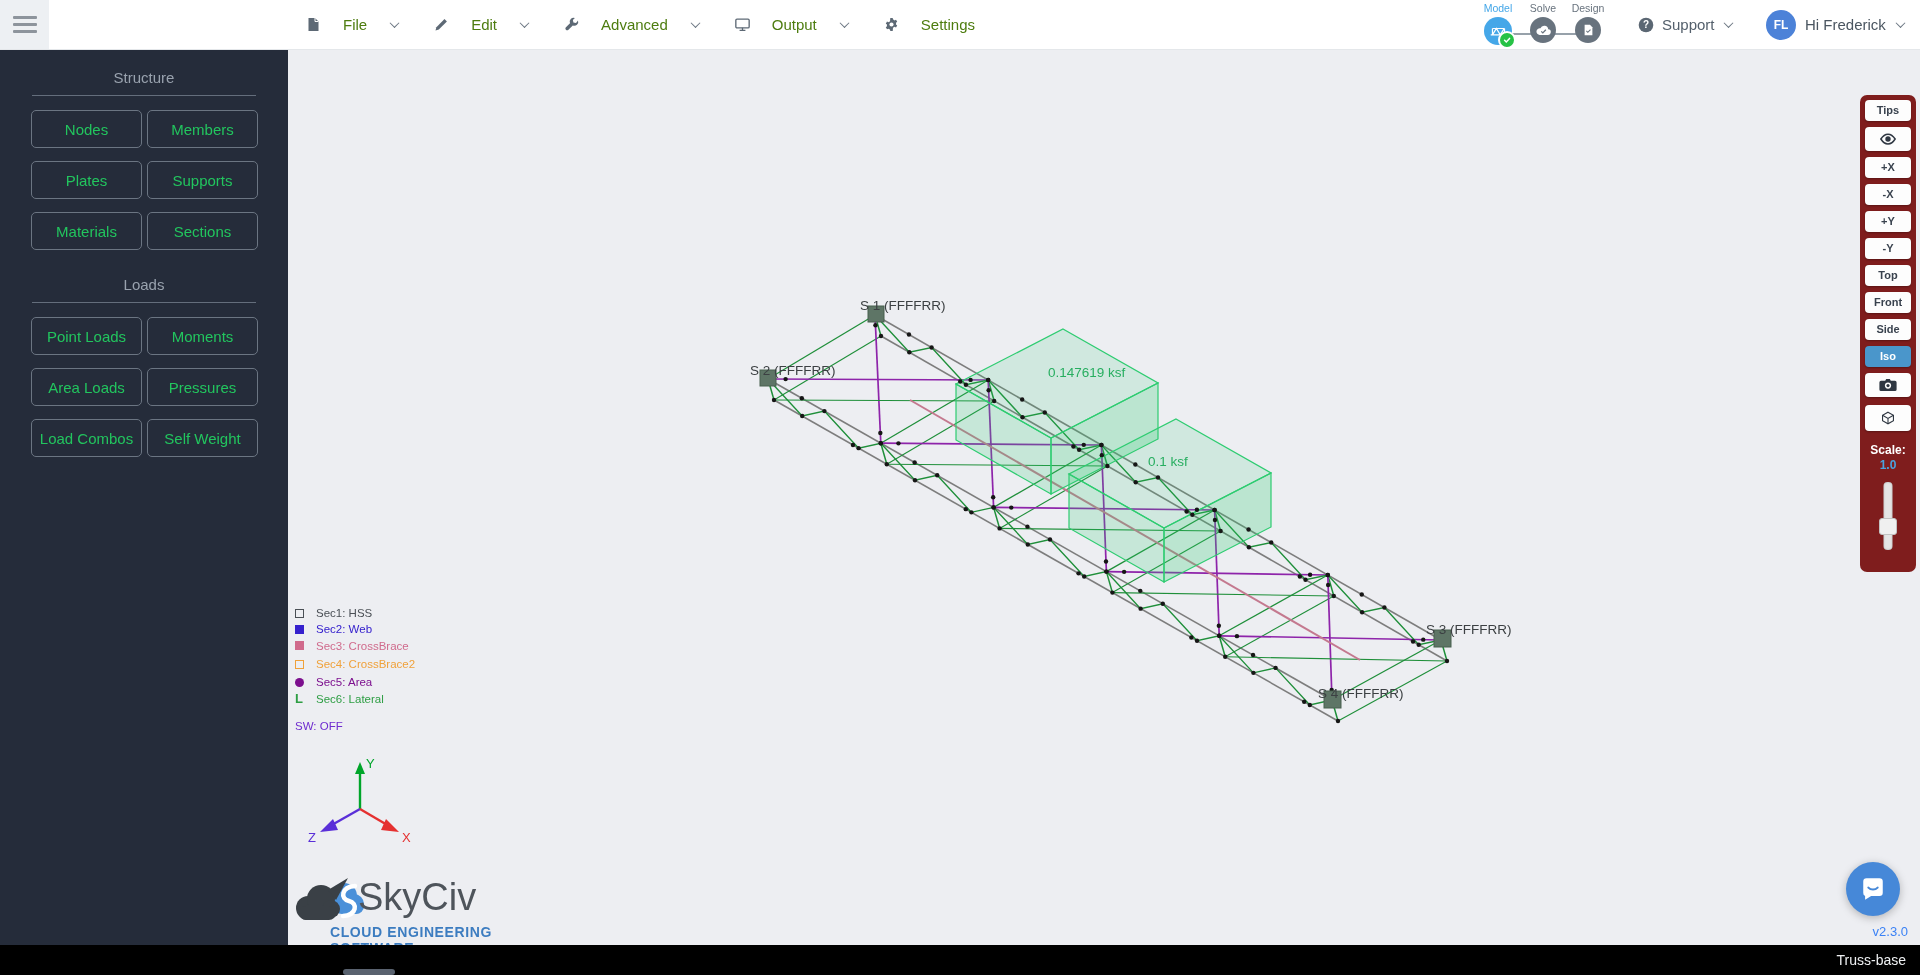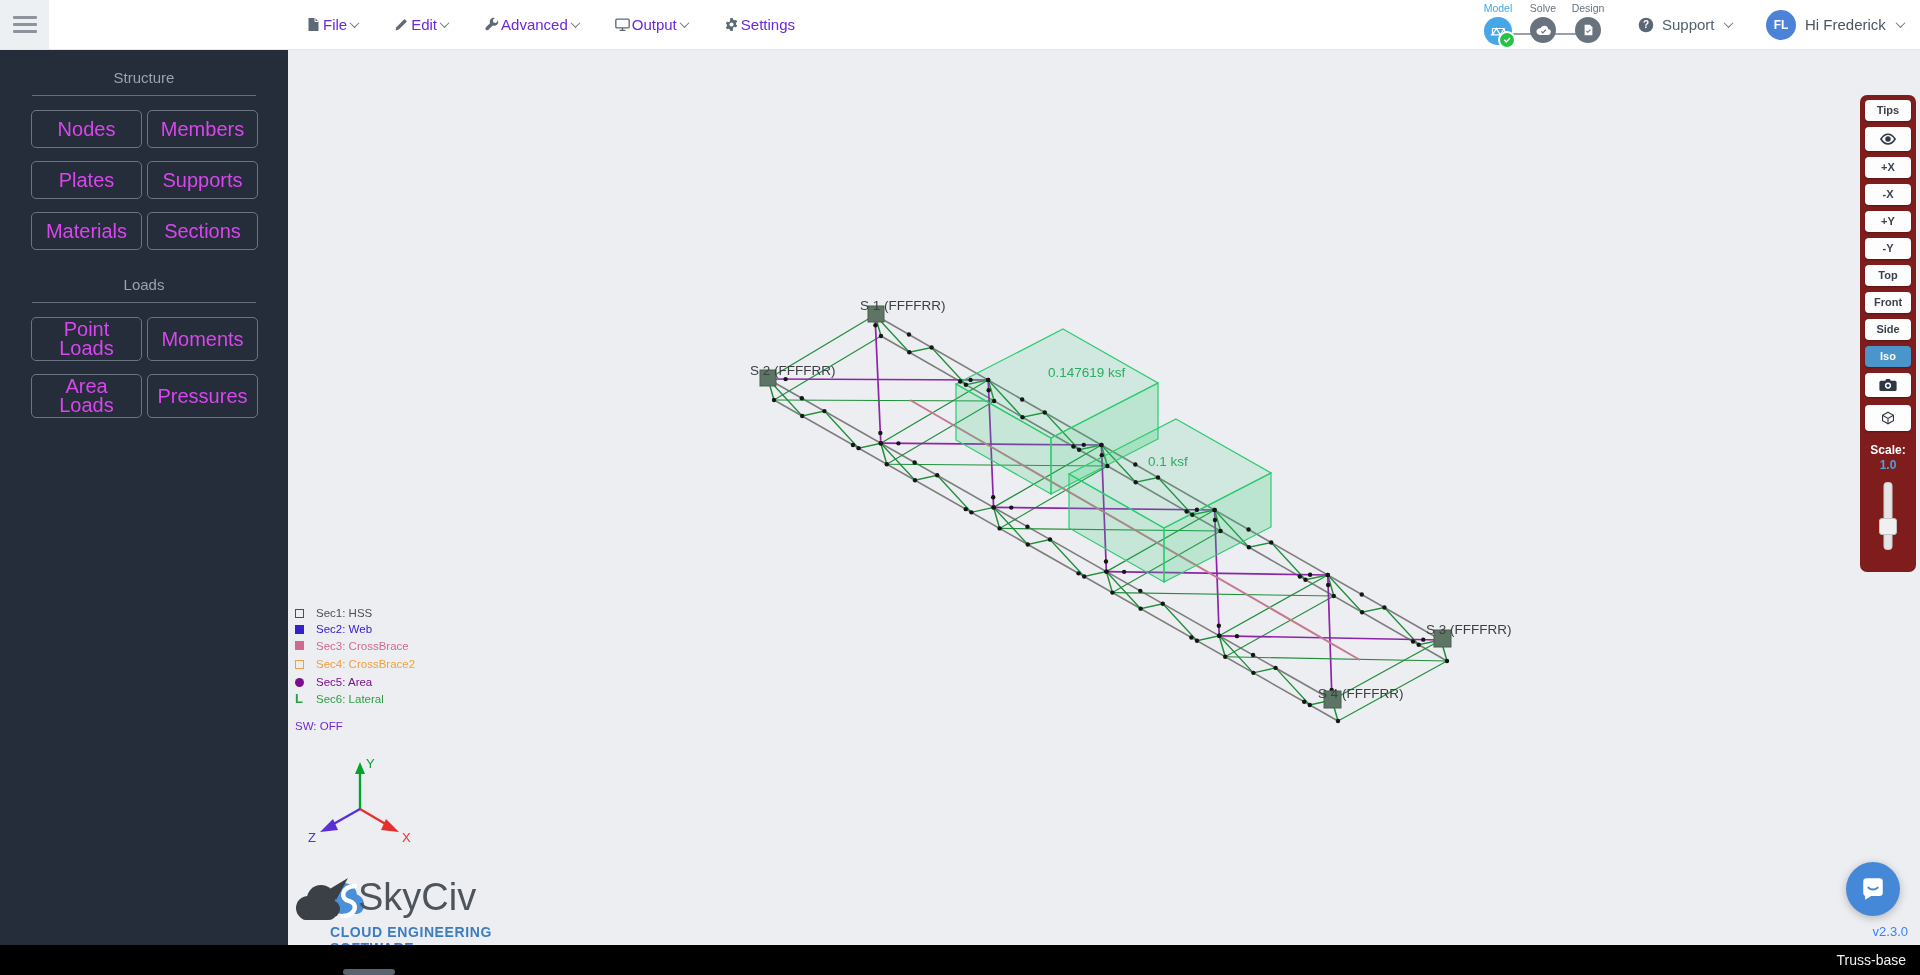--- a/index.html
+++ b/index.html
@@ -2,21 +2,21 @@
 <html><head>
 <meta charset="utf-8">
 <style>
   html,body{margin:0;padding:0;background:#fff;}
   .app{position:relative;width:1920px;height:975px;overflow:hidden;font-family:"Liberation Sans",sans-serif;-webkit-font-smoothing:antialiased;}
   
   .topbar{position:absolute;left:0;top:0;width:1920px;height:49px;background:#fff;border-bottom:1px solid #e4e7ea;z-index:30;}
   .hamburger{position:absolute;left:0;top:0;width:49px;height:49px;background:#edf0f3;display:flex;flex-direction:column;justify-content:center;align-items:center;gap:4px;cursor:pointer;}
   .hamburger i{display:block;width:24px;height:3px;background:#8d949c;border-radius:1px;}
   .menus{position:absolute;left:306px;top:0;height:49px;display:flex;align-items:center;gap:36px;}
-  .menu-item{display:flex;align-items:center;gap:2px;color:#6d28d9;font-size:15px;cursor:pointer;white-space:nowrap;}
+  .menu-item{display:flex;align-items:center;gap:22px;color:#4d7c0f;font-size:15px;cursor:pointer;white-space:nowrap;}
   .menu-item .mi{width:15px;height:15px;color:#5d6975;display:inline-flex;}
   .menu-item .mi svg{width:100%;height:100%;}
   .chev{display:inline-block;width:6px;height:6px;border-right:1.6px solid #6b7682;border-bottom:1.6px solid #6b7682;transform:rotate(45deg) translate(-1px,-1px);margin-left:2px;}
   
   .workflow{position:absolute;left:1470px;top:3px;width:150px;height:46px;}
   .wf-line{position:absolute;left:28px;right:32px;top:30px;height:2px;background:#97a1aa;}
   .wf-step{position:absolute;top:0;width:44px;text-align:center;cursor:pointer;}
   .wf-label{font-size:10.5px;color:#68737e;line-height:11px;margin-bottom:3px;}
   .wf-step.active .wf-label{color:#45a7e8;}
   .wf-circle{position:relative;width:26px;height:26px;border-radius:50%;background:#68737e;margin:0 auto;display:flex;align-items:center;justify-content:center;}
@@ -27,21 +27,21 @@
   .support{position:absolute;left:1638px;top:0;height:49px;display:flex;align-items:center;gap:8px;cursor:pointer;color:#54606c;font-size:15px;}
   .help-ic{width:16px;height:16px;}
   .user{position:absolute;left:1766px;top:0;height:49px;display:flex;align-items:center;gap:9px;cursor:pointer;}
   .avatar{width:30px;height:30px;border-radius:50%;background:#4c82d8;color:#fff;font-size:12px;font-weight:bold;display:flex;align-items:center;justify-content:center;}
   .user-name{color:#4a5560;font-size:15px;}
   
   .sidebar{position:absolute;left:0;top:49px;width:288px;bottom:30px;background:#252c3a;padding-top:18px;box-sizing:border-box;z-index:20;}
   .sec-title{color:#99a2ae;font-size:15px;text-align:center;line-height:22px;}
   .sec-divider{border:none;border-top:1px solid #646e7c;margin:6px 32px 14px 32px;}
   .btn-row{display:flex;gap:5px;margin:0 30px 13px 31px;}
-  .sb-btn{flex:1;min-height:38px;background:transparent;border:1px solid #6b7582;border-radius:5px;color:#d946ef;font-size:20px;font-family:inherit;cursor:pointer;line-height:19px;padding:2px 4px;}
+  .sb-btn{flex:1;min-height:38px;background:transparent;border:1px solid #6b7582;border-radius:5px;color:#22c55e;font-size:15px;font-family:inherit;cursor:pointer;line-height:19px;padding:2px 4px;}
   .loads-gap{margin-top:24px;}
   
   .canvas{position:absolute;left:288px;top:49px;right:0;bottom:30px;background:#edeef2;overflow:hidden;}
   .truss-svg{position:absolute;left:0;top:0;}
   
   .legend{position:absolute;left:295px;top:605px;z-index:5;}
   .lg-row{display:flex;align-items:center;height:16.3px;font-size:11.5px;}
   .lg-marker{width:10px;display:inline-flex;justify-content:flex-start;margin-right:11px;}
   .lg-sq{width:9px;height:9px;}
   .lg-ci{width:9px;height:9px;border-radius:50%;}
@@ -200,20 +200,24 @@
       </div>
       <div class="sec-title loads-gap">Loads</div>
       <hr class="sec-divider">
       <div class="btn-row">
         <button class="sb-btn">Point Loads</button>
         <button class="sb-btn">Moments</button>
       </div>
       <div class="btn-row">
         <button class="sb-btn">Area Loads</button>
         <button class="sb-btn">Pressures</button>
+      </div>
+      <div class="btn-row">
+        <button class="sb-btn">Load Combos</button>
+        <button class="sb-btn">Self Weight</button>
       </div>
     </div>
 
   <div class="canvas">
     <svg class="truss-svg" id="truss" width="1632" height="896" viewBox="288 49 1632 896">
         <line x1="875" y1="315" x2="1441" y2="640" stroke="#7d7d7d" stroke-width="1.6"></line>
         <line x1="881" y1="336" x2="1447" y2="661" stroke="#7d7d7d" stroke-width="1.6"></line>
         <line x1="768" y1="379" x2="1332" y2="700" stroke="#7d7d7d" stroke-width="1.6"></line>
         <line x1="774" y1="400" x2="1338" y2="721" stroke="#7d7d7d" stroke-width="1.6"></line>
         <line x1="875" y1="315" x2="768" y2="379" stroke="#1f8f3a" stroke-width="1.3"></line>

